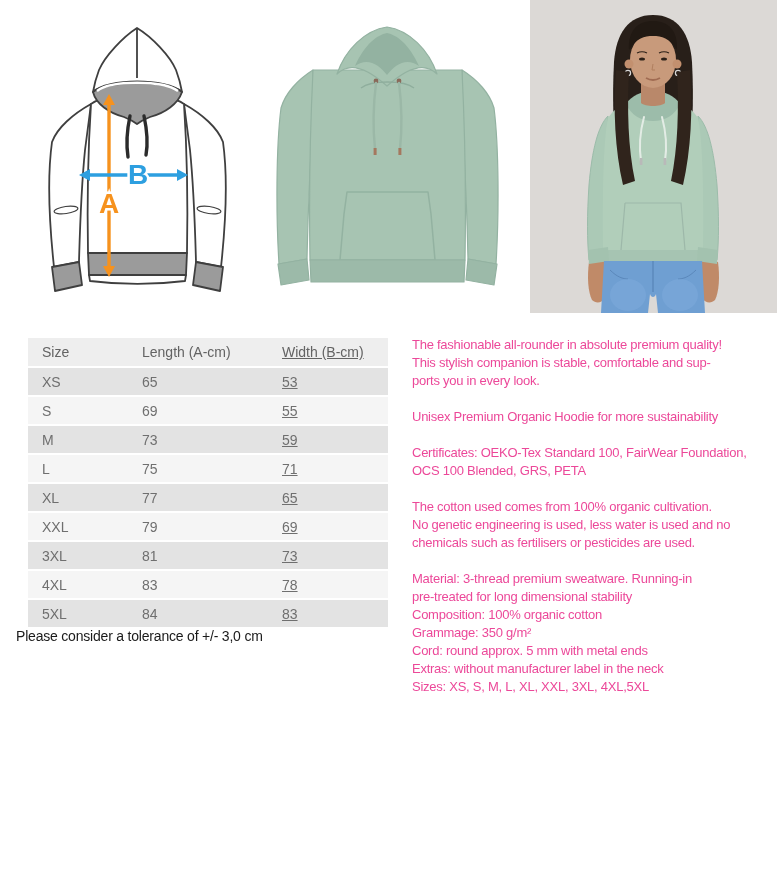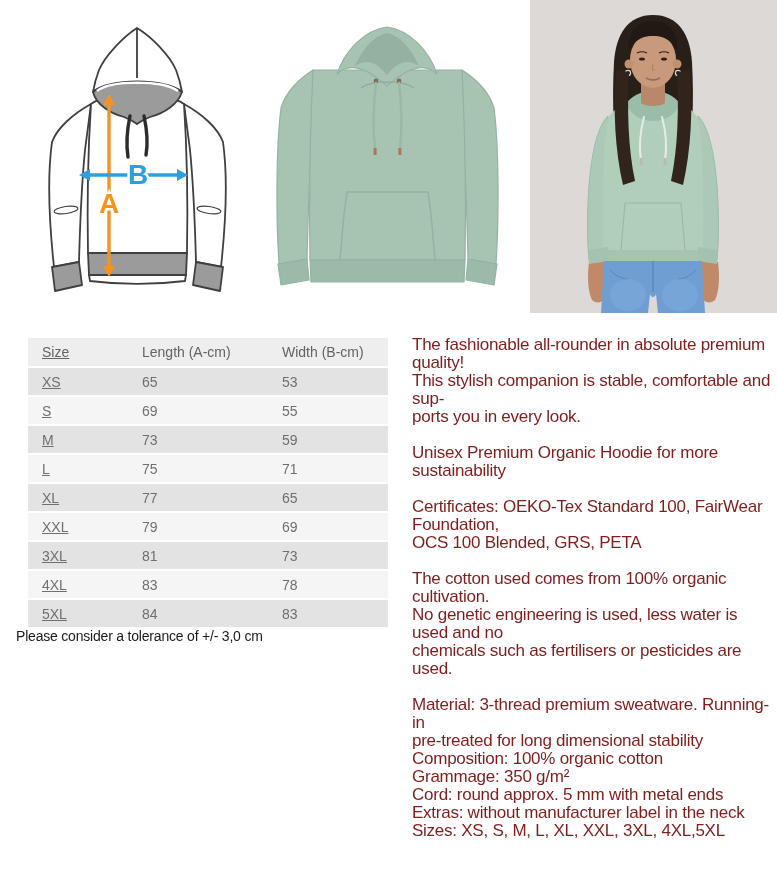--- a/index.html
+++ b/index.html
@@ -13,31 +13,31 @@
   #model-box{left:530px;top:0;width:247px;height:313px;}
 
   
   #size-table{position:absolute;left:28px;top:338px;width:360px;
               font-size:14px;color:#6f6f6f;}
   .trow{display:flex;align-items:center;height:27px;margin-bottom:2px;}
   .thead{background:#eeeeee;height:28px;color:#636363;}
   #size-table-body .trow:nth-child(odd){background:#e3e3e3;}
   #size-table-body .trow:nth-child(even){background:#f5f5f5;}
   .tcell{white-space:nowrap;}
-  .c0{width:114px;padding-left:14px;box-sizing:border-box;text-decoration:underline;}
+  .c0{width:114px;padding-left:14px;box-sizing:border-box;}
   .c1{width:140px;}
-  .c2{flex:1;}
+  .c2{flex:1;text-decoration:underline;}
 
   
   #tolerance-note{position:absolute;left:16px;top:628px;font-size:14px;
                   color:#1a1a1a;letter-spacing:-0.2px;}
 
   
   #description{position:absolute;left:412px;top:336px;width:360px;
-               font-size:17px;line-height:18px;color:#7f1d1d;
+               font-size:13px;line-height:18px;color:#ec4899;
                letter-spacing:-0.25px;}
   #description p{margin:0 0 18px 0;white-space:pre-line;}
 
   svg{display:block;}
   text{font-family:"Liberation Sans",sans-serif;}
 </style>
 </head>
 <body>
 
 <div id="page">

